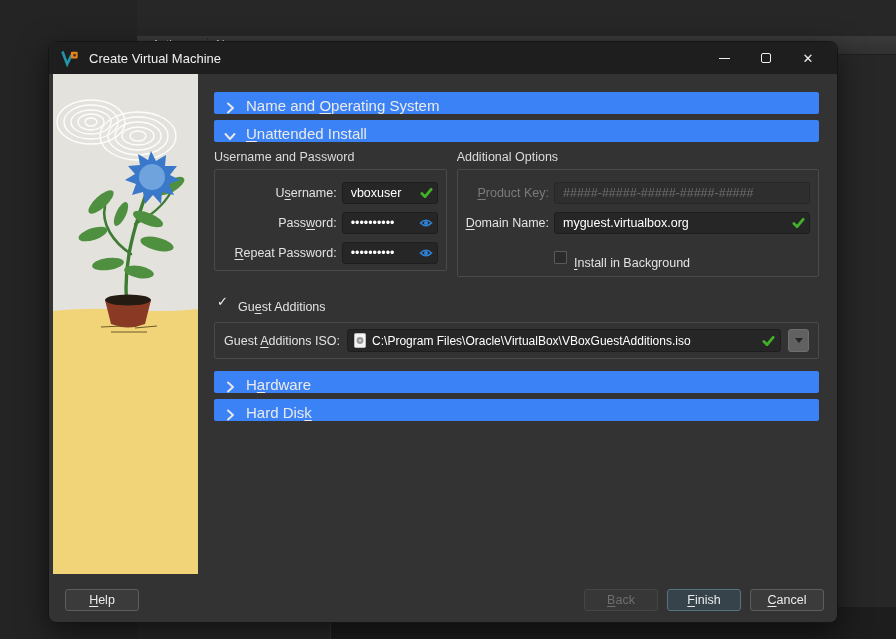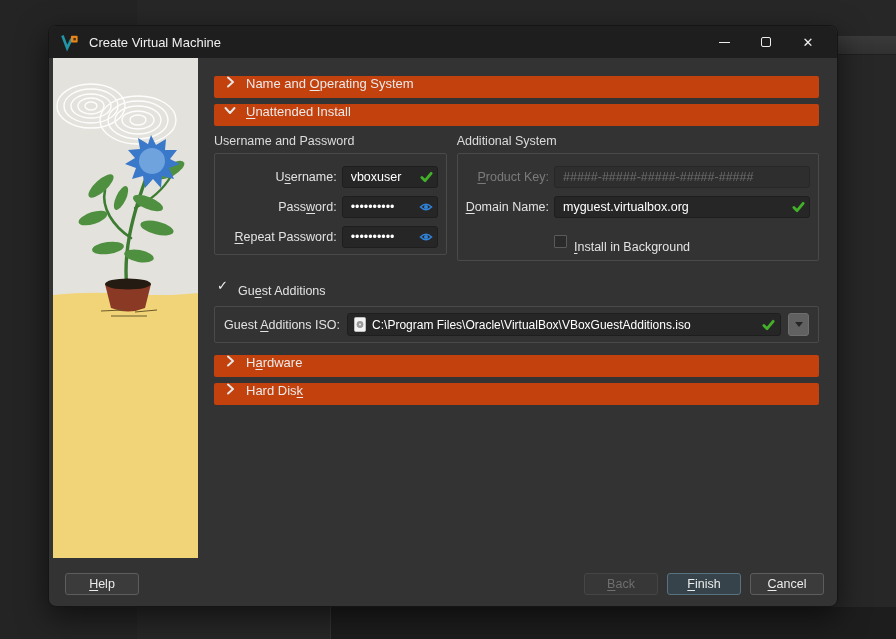--- a/index.html
+++ b/index.html
@@ -11,39 +11,39 @@
   .bg-panel { position:absolute; left:137px; top:0; right:0; bottom:0; background:#272727; }
   .bg-header { position:absolute; left:137px; top:0; right:0; height:19px;
                background:linear-gradient(#3a3a3a,#313131); border-bottom:1px solid #1f1f1f;
                display:flex; align-items:center; color:#cfcfcf; font-size:12px;margin-top:36px; }
   .bg-col-active { padding-left:15px; width:70px; }
   .bg-col-sep { width:1px; height:15px; background:#2a2a2a; margin-right:8px; }
   .bg-bottom-right { position:absolute; left:330px; top:607px; right:0; bottom:0;
                      background:#1d1d1d; border-left:1px solid #333; }
 
   
-  .dialog { position:absolute; left:48px; top:25px; width:790px; height:582px;
+  .dialog { position:absolute; left:48px; top:41px; width:790px; height:582px;
             background:#333333; border-radius:8px; border:1px solid #151515;
             box-shadow:0 10px 30px rgba(0,0,0,.55); }
   .titlebar { height:32px; background:#1f1e1e; border-radius:8px 8px 0 0;
               display:flex; align-items:center; padding:0 8px 0 12px; }
   .titlebar .title { color:#f0f0f0; font-size:13px; margin-left:9px; flex:1; }
   .win-btn { width:42px; height:28px; display:flex; align-items:center; justify-content:center;
              color:#eee; font-size:13px; cursor:default; }
   .glyph-min { width:11px; border-top:1.5px solid #eee; display:block; }
   .glyph-max { width:10px; height:10px; border:1.5px solid #eee; border-radius:2px; display:block; }
 
   
   .illustration { position:absolute; left:4px; top:32px; width:145px; height:500px; overflow:hidden; }
 
   
   .content { position:absolute; left:165px; top:32px; width:605px; padding-top:18px; }
 
-  .section-bar { height:22px; background:#c2410c; border-radius:2px; display:flex;
-                 align-items:flex-start; color:#eaeaea; font-size:13px; margin-bottom:6px; cursor:default; }
+  .section-bar { height:22px; background:#3b82f6; border-radius:2px; display:flex;
+                 align-items:flex-end; color:#eaeaea; font-size:15px; margin-bottom:6px; cursor:default; }
   .section-bar .chev { width:32px; display:flex; justify-content:center; align-items:center; }
 
   .groups-row { display:flex; gap:10px; margin-top:8px; }
   .group { }
   .group-title { color:#dcdcdc; font-size:12.5px; margin-bottom:5px; }
   .group-box { border:1px solid #4a4a4a; border-radius:2px; padding:12px 8px 6px 8px; }
   .gb-left { width:235px; }
   .gb-right { flex:1; }
 
   .frow { display:flex; align-items:center; margin-bottom:8px; }
@@ -230,21 +230,21 @@
                     <path d="M1.5 6 Q7 0.5 12.5 6 Q7 11.5 1.5 6 Z" fill="none" stroke="#2f82d8" stroke-width="1.6"></path>
                     <circle cx="7" cy="6" r="2" fill="#2f82d8"></circle>
                   </svg>
               </span>
             </span>
           </div>
         </div>
       </div>
 
       <div class="group gb-right">
-        <div class="group-title">Additional System</div>
+        <div class="group-title">Additional Options</div>
         <div class="group-box">
           <div class="frow">
             <label class="flabel disabled"><u>P</u>roduct Key:</label>
             <span class="fwrap w-big">
               <input type="text" disabled="" placeholder="#####-#####-#####-#####-#####" style="">
             </span>
           </div>
           <div class="frow">
             <label class="flabel"><u>D</u>omain Name:</label>
             <span class="fwrap w-big">

